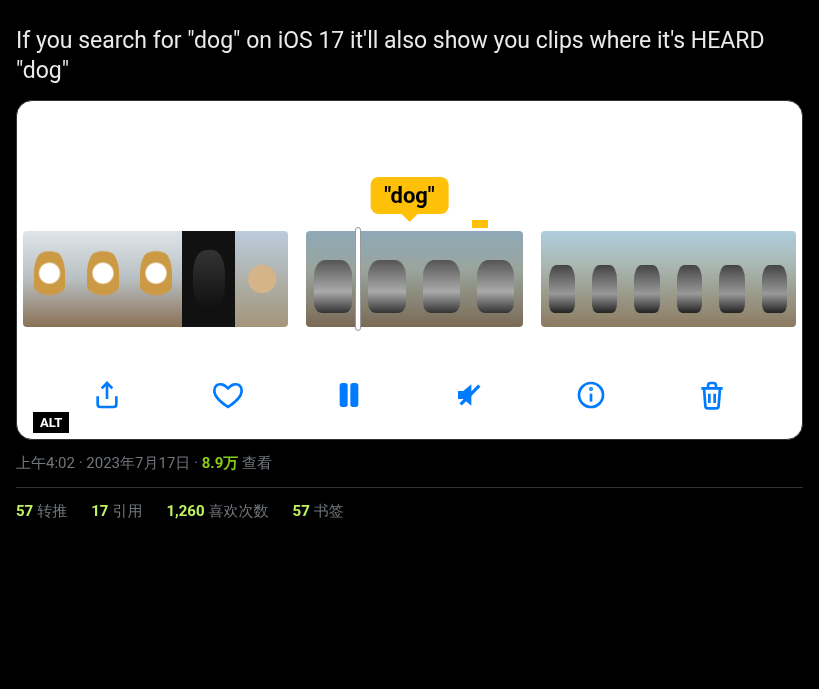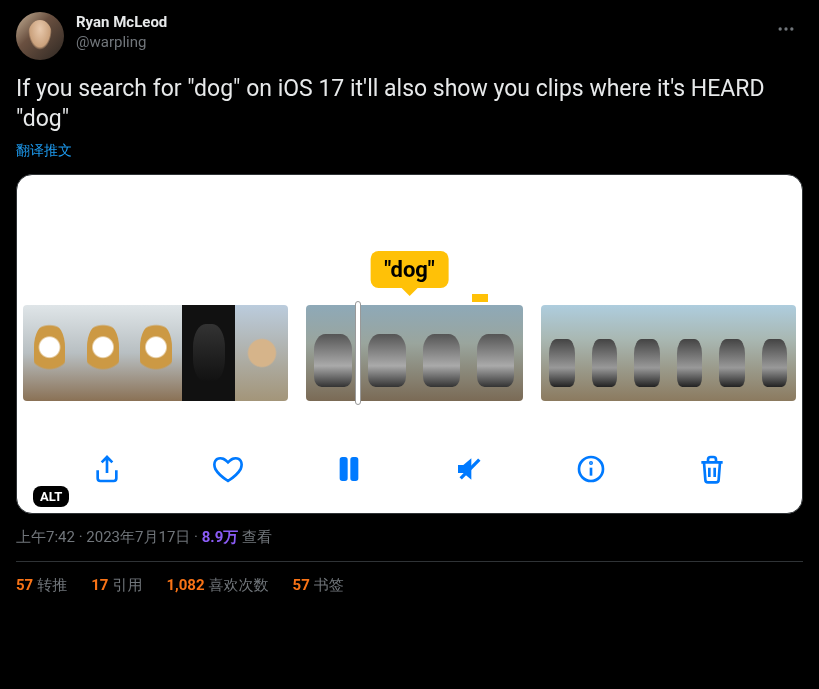--- a/index.html
+++ b/index.html
@@ -110,57 +110,40 @@
     display:flex; justify-content:space-around; align-items:center;
     padding:0 30px;
   }
   .ctrl{ width:36px; height:36px; color:#007aff; display:flex; align-items:center; justify-content:center; cursor:pointer;}
   .ctrl svg{ width:32px; height:32px; stroke:#007aff; fill:none; stroke-width:2;}
   .ctrl.pause svg rect{ fill:#007aff;}
   .ctrl.mute svg{ fill:#007aff; stroke:none;}
   .alt-badge{
     position:absolute; left:16px; bottom:6px;
     background:#000; color:#fff; font-size:13px; font-weight:700;
-    padding:3px 7px; border-radius:8px;
+    padding:3px 7px; border-radius:0;
   }
   .meta{
     margin-top:14px; color:#71767b; font-size:15px;
   }
-  .meta .views-count{ color:#8b5cf6; font-weight:700;}
+  .meta .views-count{ color:#84cc16; font-weight:700;}
   .divider{ height:1px; background:#2f3336; margin-top:14px;}
   .stats{
     display:flex; gap:24px; padding:14px 0 0 0; font-size:15px; color:#71767b;
   }
-  .stats .num{ color:#f97316; font-weight:700; margin-right:4px;}
+  .stats .num{ color:#bef264; font-weight:700; margin-right:4px;}
   .stat{ cursor:pointer;}
 </style>
 </head>
 <body>
 
 <div class="tweet">
 
-  <div class="header">
-    <div class="avatar"></div>
-    <div class="namecol">
-      <span class="display-name">Ryan McLeod</span>
-      <span class="handle">@warpling</span>
-    </div>
-    <div class="more">
-      <svg viewBox="0 0 24 24" width="20" height="20">
-          <g fill="#71767b">
-            <circle cx="5" cy="12" r="2"></circle>
-            <circle cx="12" cy="12" r="2"></circle>
-            <circle cx="19" cy="12" r="2"></circle>
-          </g>
-        </svg>
-    </div>
-  </div>
 
   <div class="body-text">If you search for "dog" on iOS 17 it'll also show you clips where it's HEARD "dog"</div>
-  <div class="translate">翻译推文</div>
 
   <div class="media-card">
     <div class="tooltip">"dog"</div>
     <div class="marker"></div>
     <div class="playhead"></div>
 
     <div class="timeline">
       <div class="clip-group g1">
         <div class="frame f1"></div>
         <div class="frame f2"></div>
@@ -218,25 +201,25 @@
         <svg viewBox="0 0 24 24">
             <path d="M4 7h16M9 7V5a2 2 0 0 1 2-2h2a2 2 0 0 1 2 2v2M6 7l1 13a2 2 0 0 0 2 2h6a2 2 0 0 0 2-2l1-13M10 11v7M14 11v7"></path>
           </svg>
       </div>
     </div>
 
     <div class="alt-badge">ALT</div>
   </div>
 
   <div class="meta">
-    <span>上午7:42</span><span> · </span><span>2023年7月17日</span><span> · </span><span class="views-count">8.9万</span> <span>查看</span>
+    <span>上午4:02</span><span> · </span><span>2023年7月17日</span><span> · </span><span class="views-count">8.9万</span> <span>查看</span>
   </div>
 
   <div class="divider"></div>
 
   <div class="stats">
     <span class="stat"><span class="num">57</span><span>转推</span></span>
     <span class="stat"><span class="num">17</span><span>引用</span></span>
-    <span class="stat"><span class="num">1,082</span><span>喜欢次数</span></span>
+    <span class="stat"><span class="num">1,260</span><span>喜欢次数</span></span>
     <span class="stat"><span class="num">57</span><span>书签</span></span>
   </div>
 
 </div>
 
 </body></html>

